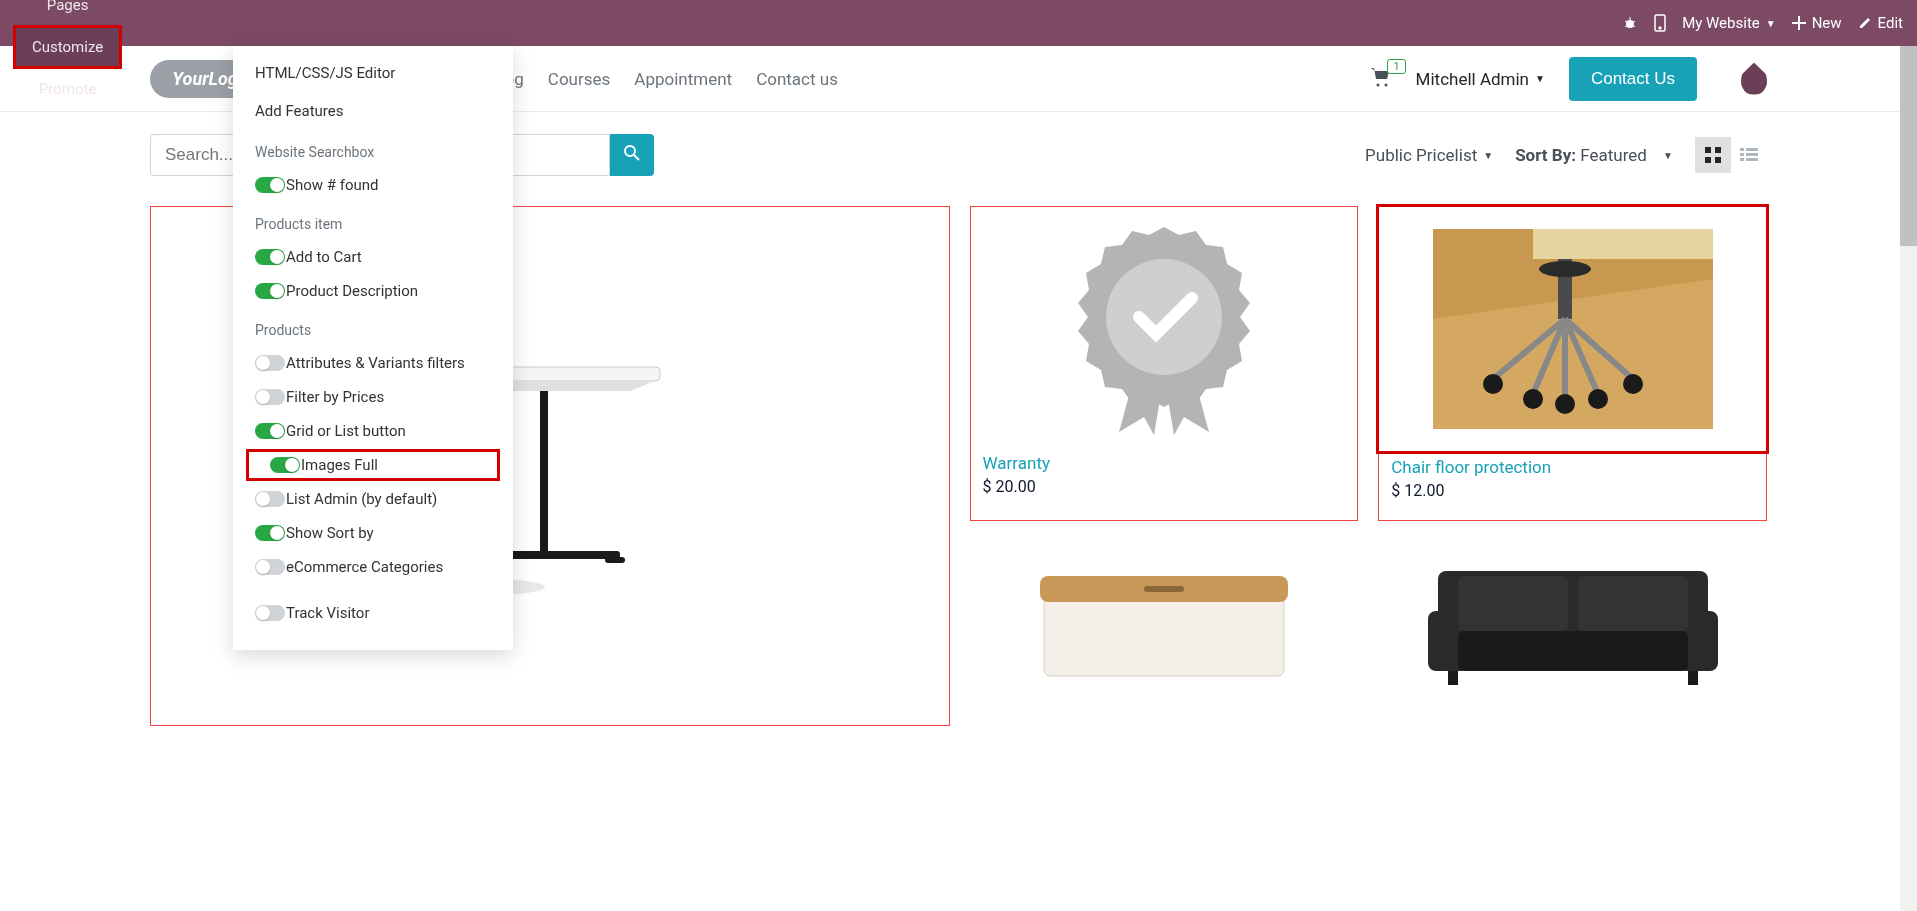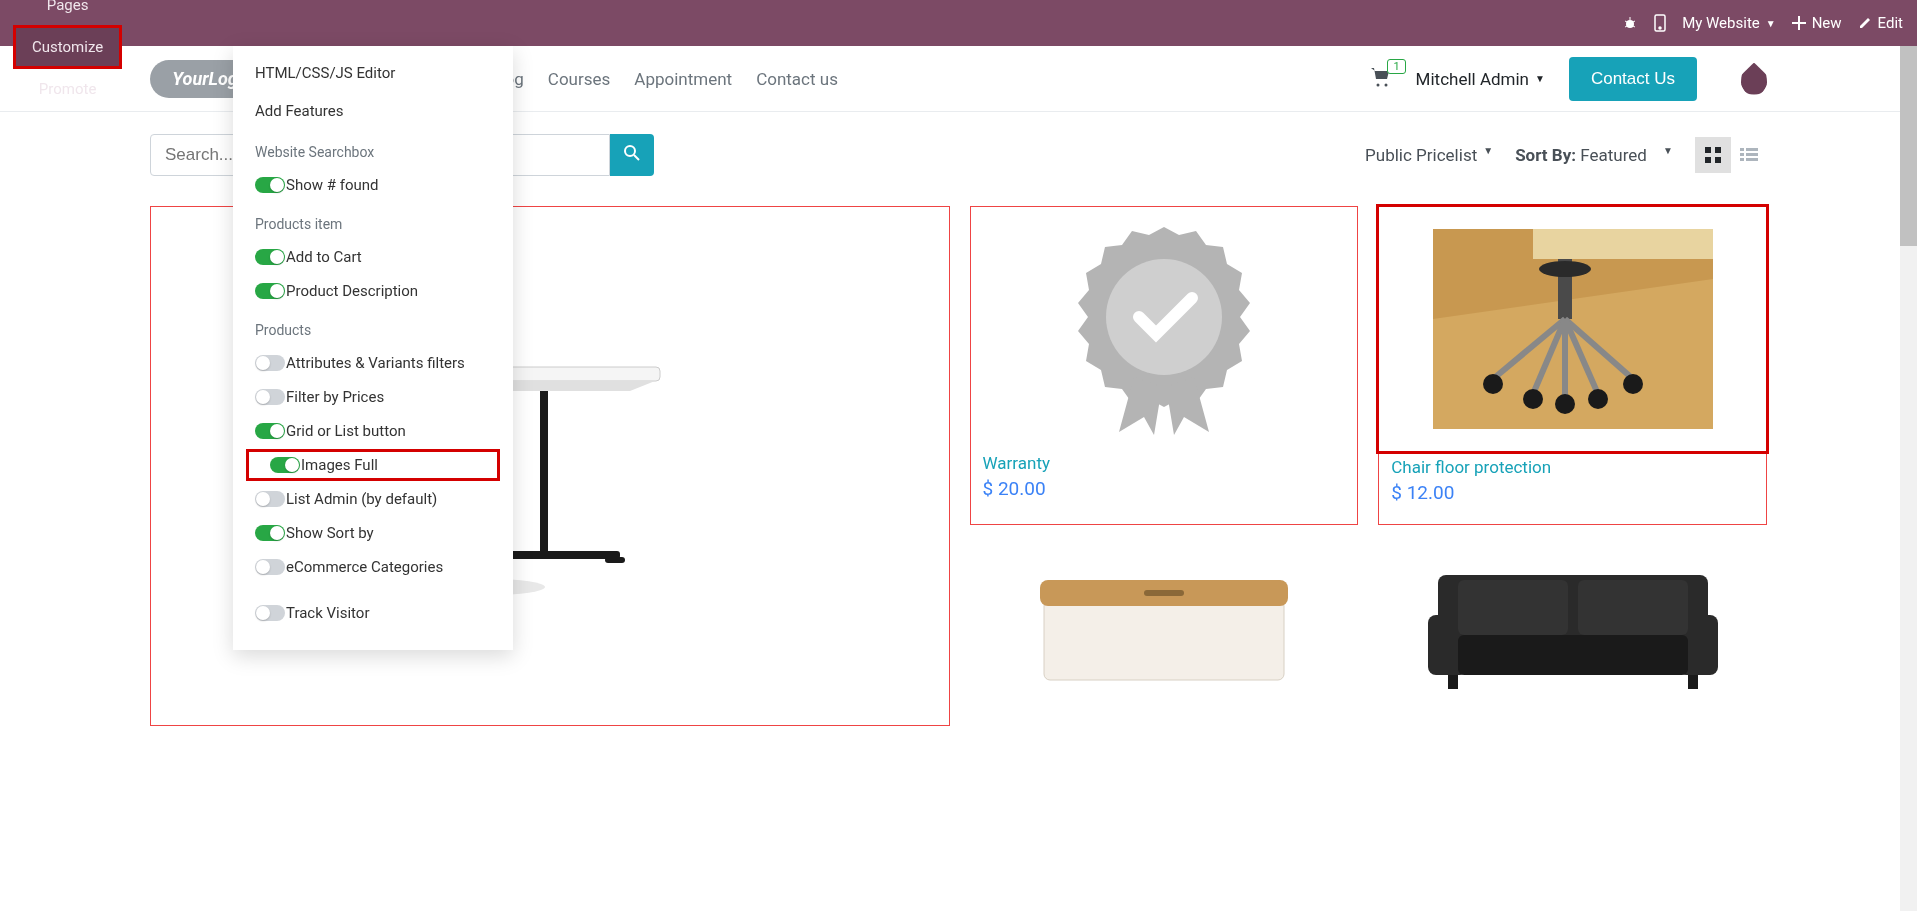--- a/index.html
+++ b/index.html
@@ -41,32 +41,32 @@
   .toggle.on::after { right: 1px; }
   .toggle.off { background: #d0d4d9; }
   .toggle.off::after { left: 1px; }
   
   
   .content { padding: 22px 150px; }
   .toolbar { display: flex; align-items: center; gap: 0; margin-bottom: 30px; }
   .search-input { width: 460px; height: 42px; border: 1px solid #ced4da; border-radius: 4px 0 0 4px; padding: 0 14px; font-size: 17px; color: #6c757d; }
   .search-btn { height: 42px; width: 44px; background: #17a2b8; border: none; color: #fff; font-size: 17px; border-radius: 0 4px 4px 0; cursor: pointer; }
   .toolbar-right { margin-left: auto; display: flex; align-items: center; gap: 22px; font-size: 17px; color: #495057; }
-  .tb-dd { display: flex; gap: 6px; cursor: pointer; }
+  .tb-dd { display: flex; align-items: center; gap: 6px; cursor: pointer; }
   .view-switch { display: flex; gap: 0; }
   .view-btn { width: 36px; height: 36px; display: flex; align-items: center; justify-content: center; cursor: pointer; }
   .view-btn.active { background: #e0e0e0; }
   
   
   .product-row { display: flex; gap: 20px; }
   .product-card { background: #fff; border: 1px solid #ef4444; flex: 1; padding: 0 0 18px; }
   .product-img { height: 240px; display: flex; align-items: center; justify-content: center; overflow: hidden; }
   .product-card.highlighted .product-img { outline: 3px solid #d40000; outline-offset: 2px; margin: 2px; }
   .product-name { color: #17a2b8; font-size: 17px; padding: 6px 12px 2px; cursor: pointer; }
-  .product-price { color: #3b82f6; font-size: 19px; padding: 2px 12px; }
+  .product-price { color: #0f172a; font-size: 16px; padding: 2px 12px; }
   
   
   .desk-svg { width: 240px; }
   .badge-svg { width: 200px; }
   .chair-svg { width: 280px; }
   .box-svg { width: 260px; }
   .sofa-svg { width: 290px; }
   
   
   .scrollbar-track { position: fixed; right: 0; top: 46px; bottom: 0; width: 17px; background: #f1f1f1; }

